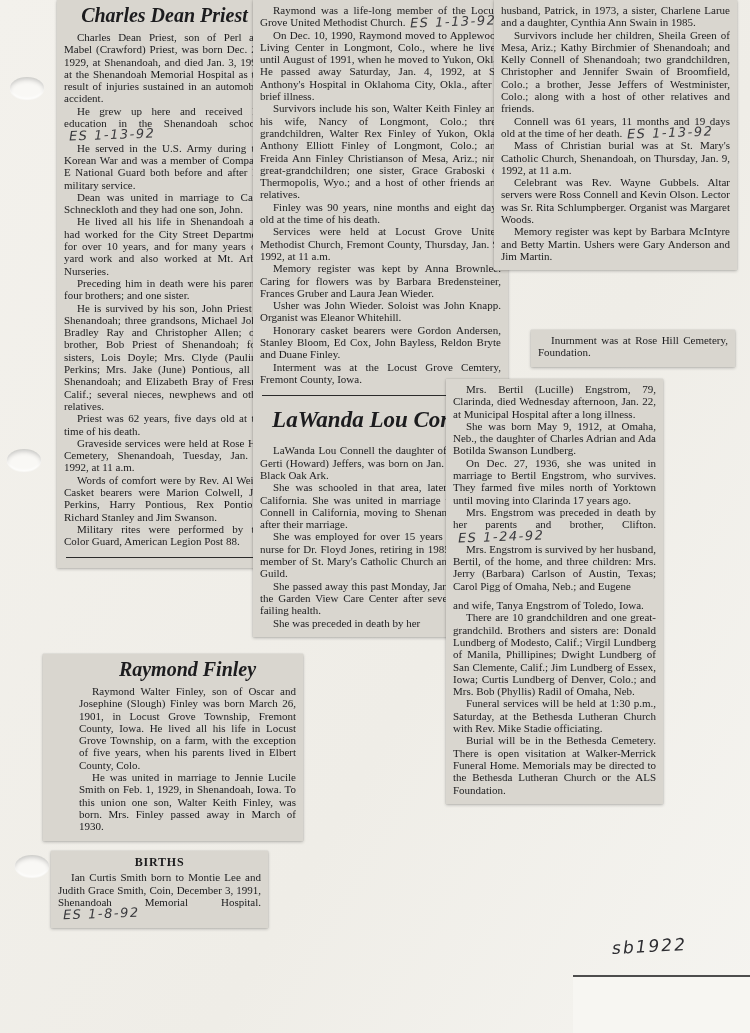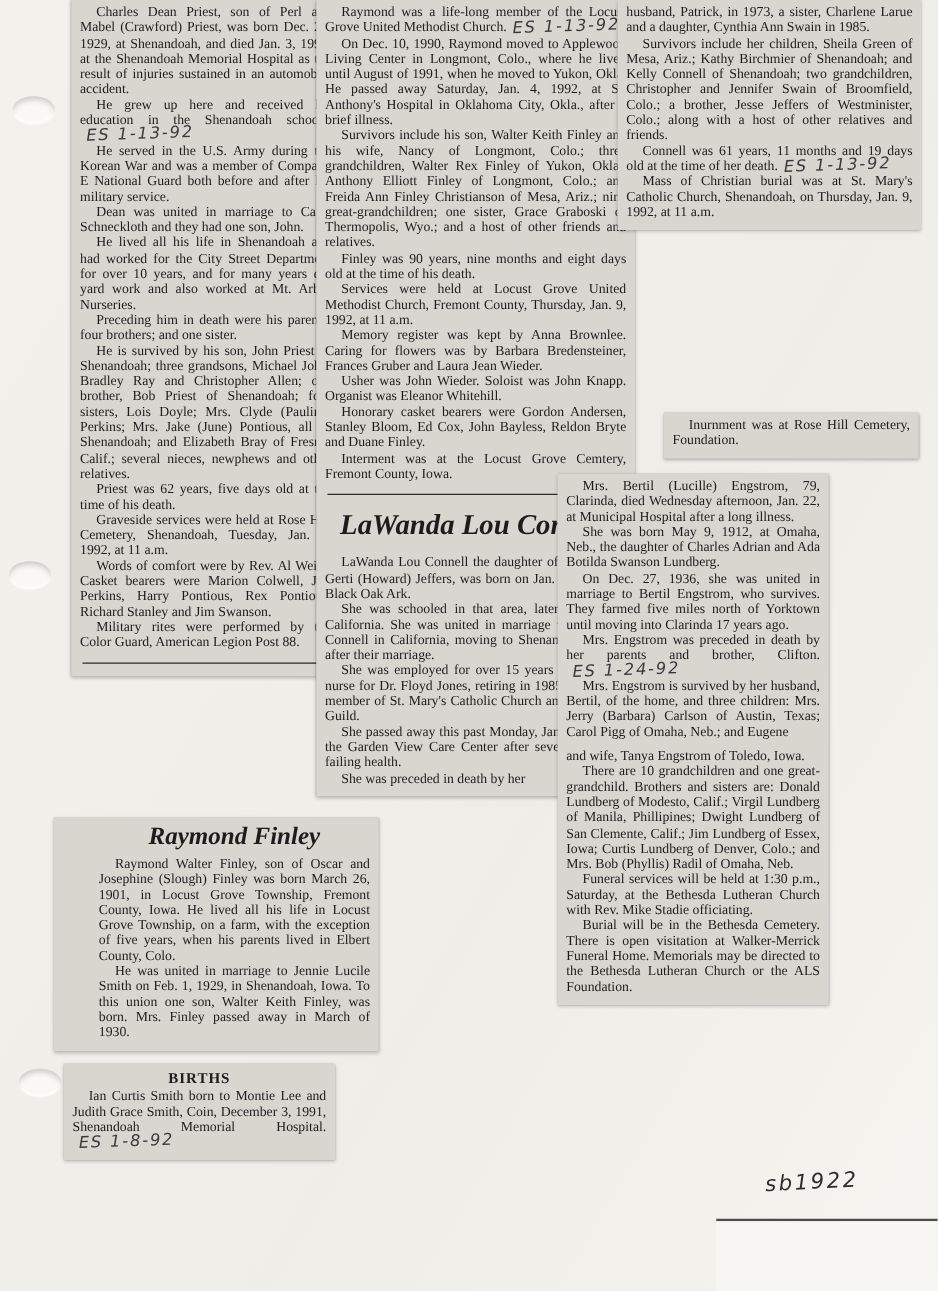--- a/index.html
+++ b/index.html
@@ -51,20 +51,21 @@
 </head>
 <body>
 
 <div class="page">
 
   <div class="hole" style="left:10px; top:77px;"></div>
   <div class="hole" style="left:7px;  top:449px;"></div>
   <div class="hole" style="left:15px; top:855px;"></div>
 
   <div class="clipping" style="left:57px; top:0px; width:201px;">
+    <h1 class="obit-head">Charles Dean Priest</h1>
     <p>Charles Dean Priest, son of Perl and Mabel (Crawford) Priest, was born Dec. 28, 1929, at Shenandoah, and died Jan. 3, 1992, at the Shenandoah Memorial Hospital as the result of injuries sustained in an automobile accident.</p>
     <p><span>He grew up here and received his education in the Shenandoah schools.</span><span class="hand">ES 1-13-92</span></p>
     <p>He served in the U.S. Army during the Korean War and was a member of Company E National Guard both before and after his military service.</p>
     <p>Dean was united in marriage to Carol Schneckloth and they had one son, John.</p>
     <p>He lived all his life in Shenandoah and had worked for the City Street Department for over 10 years, and for many years did yard work and also worked at Mt. Arbor Nurseries.</p>
     <p>Preceding him in death were his parents; four brothers; and one sister.</p>
     <p>He is survived by his son, John Priest of Shenandoah; three grandsons, Michael John, Bradley Ray and Christopher Allen; one brother, Bob Priest of Shenandoah; four sisters, Lois Doyle; Mrs. Clyde (Pauline) Perkins; Mrs. Jake (June) Pontious, all of Shenandoah; and Elizabeth Bray of Fresno, Calif.; several nieces, newphews and other relatives.</p>
     <p>Priest was 62 years, five days old at the time of his death.</p>
     <p>Graveside services were held at Rose Hill Cemetery, Shenandoah, Tuesday, Jan. 7, 1992, at 11 a.m.</p>
     <p>Words of comfort were by Rev. Al Weiss. Casket bearers were Marion Colwell, Jim Perkins, Harry Pontious, Rex Pontious, Richard Stanley and Jim Swanson.</p>
@@ -100,20 +101,22 @@
     <p>She was employed for over 15 years as an office nurse for Dr. Floyd Jones, retiring in 1985. She was a member of St. Mary's Catholic Church and St. Mary's Guild.</p>
     <p>She passed away this past Monday, Jan. 6, 1992, at the Garden View Care Center after several years of failing health.</p>
     <p>She was preceded in death by her</p>
   </div>
 
   <div class="clipping" style="left:494px; top:0px; width:229px;">
     <p class="noindent">husband, Patrick, in 1973, a sister, Charlene Larue and a daughter, Cynthia Ann Swain in 1985.</p>
     <p>Survivors include her children, Sheila Green of Mesa, Ariz.; Kathy Birchmier of Shenandoah; and Kelly Connell of Shenandoah; two grandchildren, Christopher and Jennifer Swain of Broomfield, Colo.; a brother, Jesse Jeffers of Westminister, Colo.; along with a host of other relatives and friends.</p>
     <p><span>Connell was 61 years, 11 months and 19 days old at the time of her death.</span><span class="hand">ES 1-13-92</span></p>
     <p>Mass of Christian burial was at St. Mary's Catholic Church, Shenandoah, on Thursday, Jan. 9, 1992, at 11 a.m.</p>
+    <p>Celebrant was Rev. Wayne Gubbels. Altar servers were Ross Connell and Kevin Olson. Lector was Sr. Rita Schlumpberger. Organist was Margaret Woods.</p>
+    <p>Memory register was kept by Barbara McIntyre and Betty Martin. Ushers were Gary Anderson and Jim Martin.</p>
   </div>
 
   <div class="clipping" style="left:531px; top:330px; width:190px;">
     <p>Inurnment was at Rose Hill Cemetery, Foundation.</p>
   </div>
 
   <div class="clipping" style="left:446px; top:379px; width:203px;">
     <p>Mrs. Bertil (Lucille) Engstrom, 79, Clarinda, died Wednesday afternoon, Jan. 22, at Municipal Hospital after a long illness.</p>
     <p>She was born May 9, 1912, at Omaha, Neb., the daughter of Charles Adrian and Ada Botilda Swanson Lundberg.</p>
     <p>On Dec. 27, 1936, she was united in marriage to Bertil Engstrom, who survives. They farmed five miles north of Yorktown until moving into Clarinda 17 years ago.</p>

